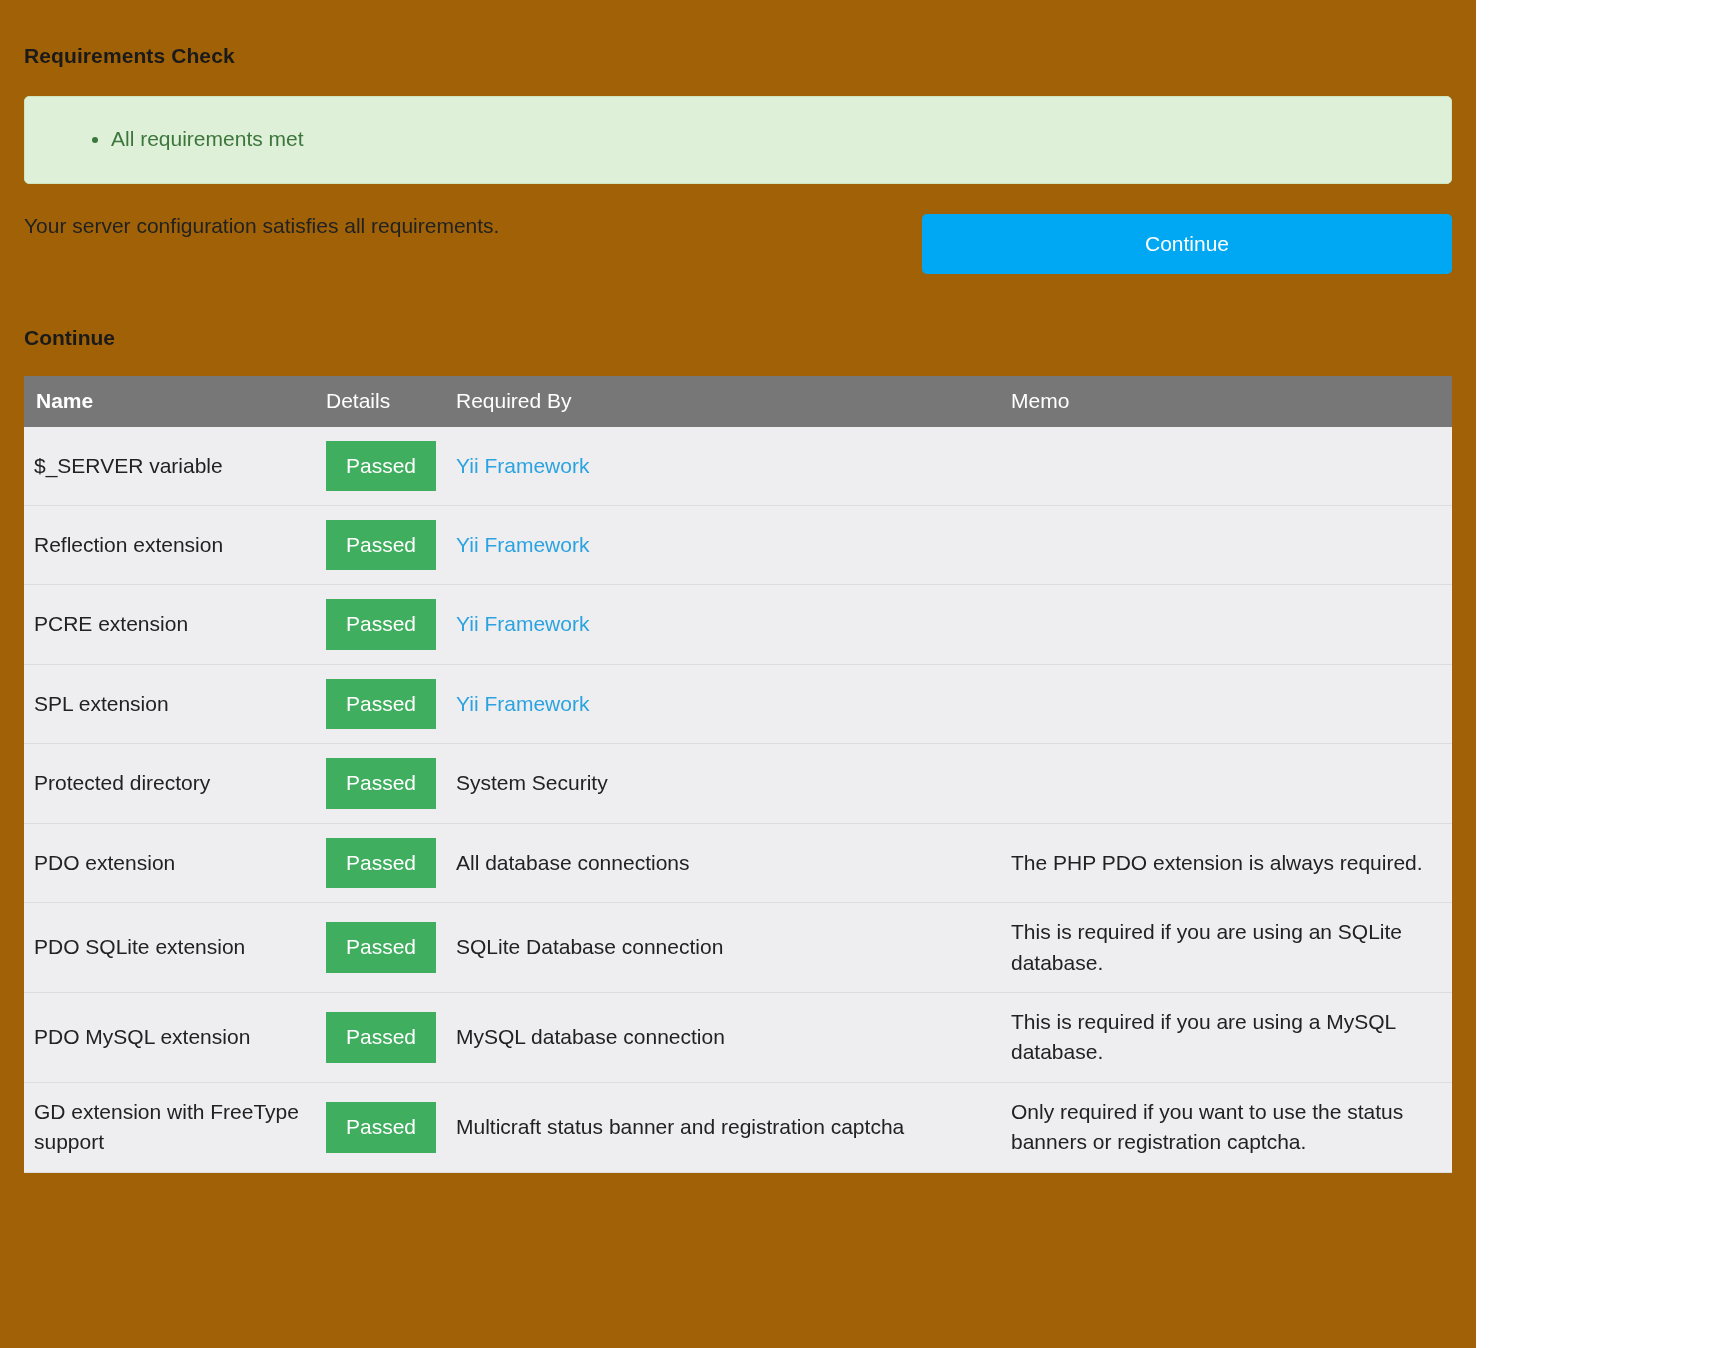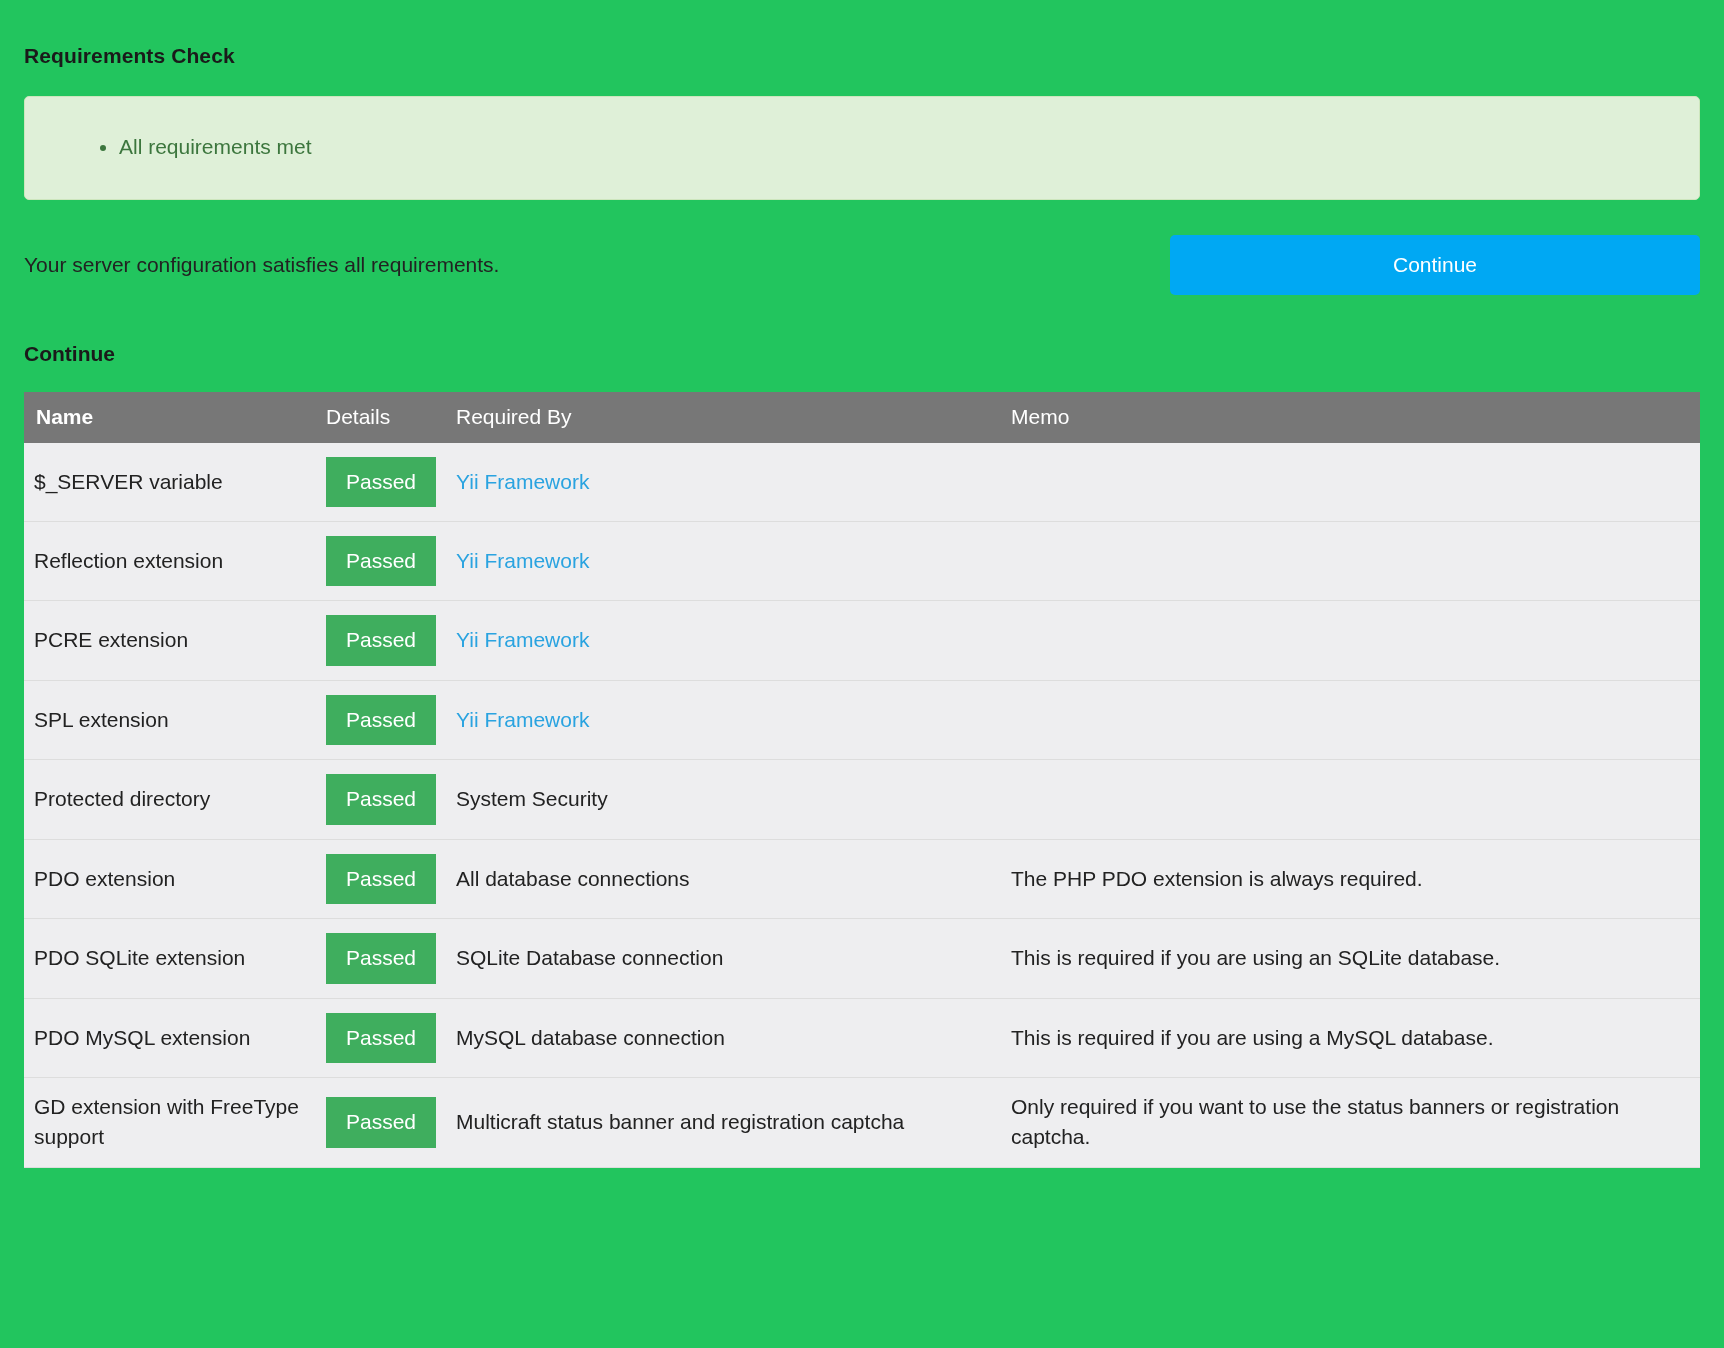--- a/index.html
+++ b/index.html
@@ -3,54 +3,54 @@
 <meta charset="utf-8">
 <style>
   html, body {
     margin: 0;
     padding: 0;
     background: #ffffff;
     font-family: "Liberation Sans", sans-serif;
     color: #222222;
   }
   .page {
-    width: 1724px;
+    width: 1476px;
     min-height: 1348px;
     box-sizing: border-box;
     padding: 24px 24px 16px 24px;
-    background: #22c55e;
+    background: #a16207;
   }
   .section-title {
     font-size: 21px;
     font-weight: bold;
     color: #1a1a1a;
     margin: 20px 0 0 0;
     letter-spacing: 0.1px;
   }
   .alert {
     margin-top: 28px;
     background: #dff0d8;
     border: 1px solid #cde6bd;
     border-radius: 5px;
     padding: 18px 22px 20px 22px;
     box-sizing: border-box;
   }
   .alert ul {
-    margin: 16px;
+    margin: 8px;
     padding-left: 56px;
   }
   .alert li {
     color: #3c763d;
     font-size: 21px;
     line-height: 1.5;
   }
   .row-status {
     margin-top: 30px;
     display: flex;
-    align-items: center;
+    align-items: flex-start;
     justify-content: space-between;
     min-height: 70px;
   }
   .status-text {
     font-size: 21px;
     color: #222222;
   }
   .continue-btn {
     background: #00a8f3;
     color: #ffffff;

